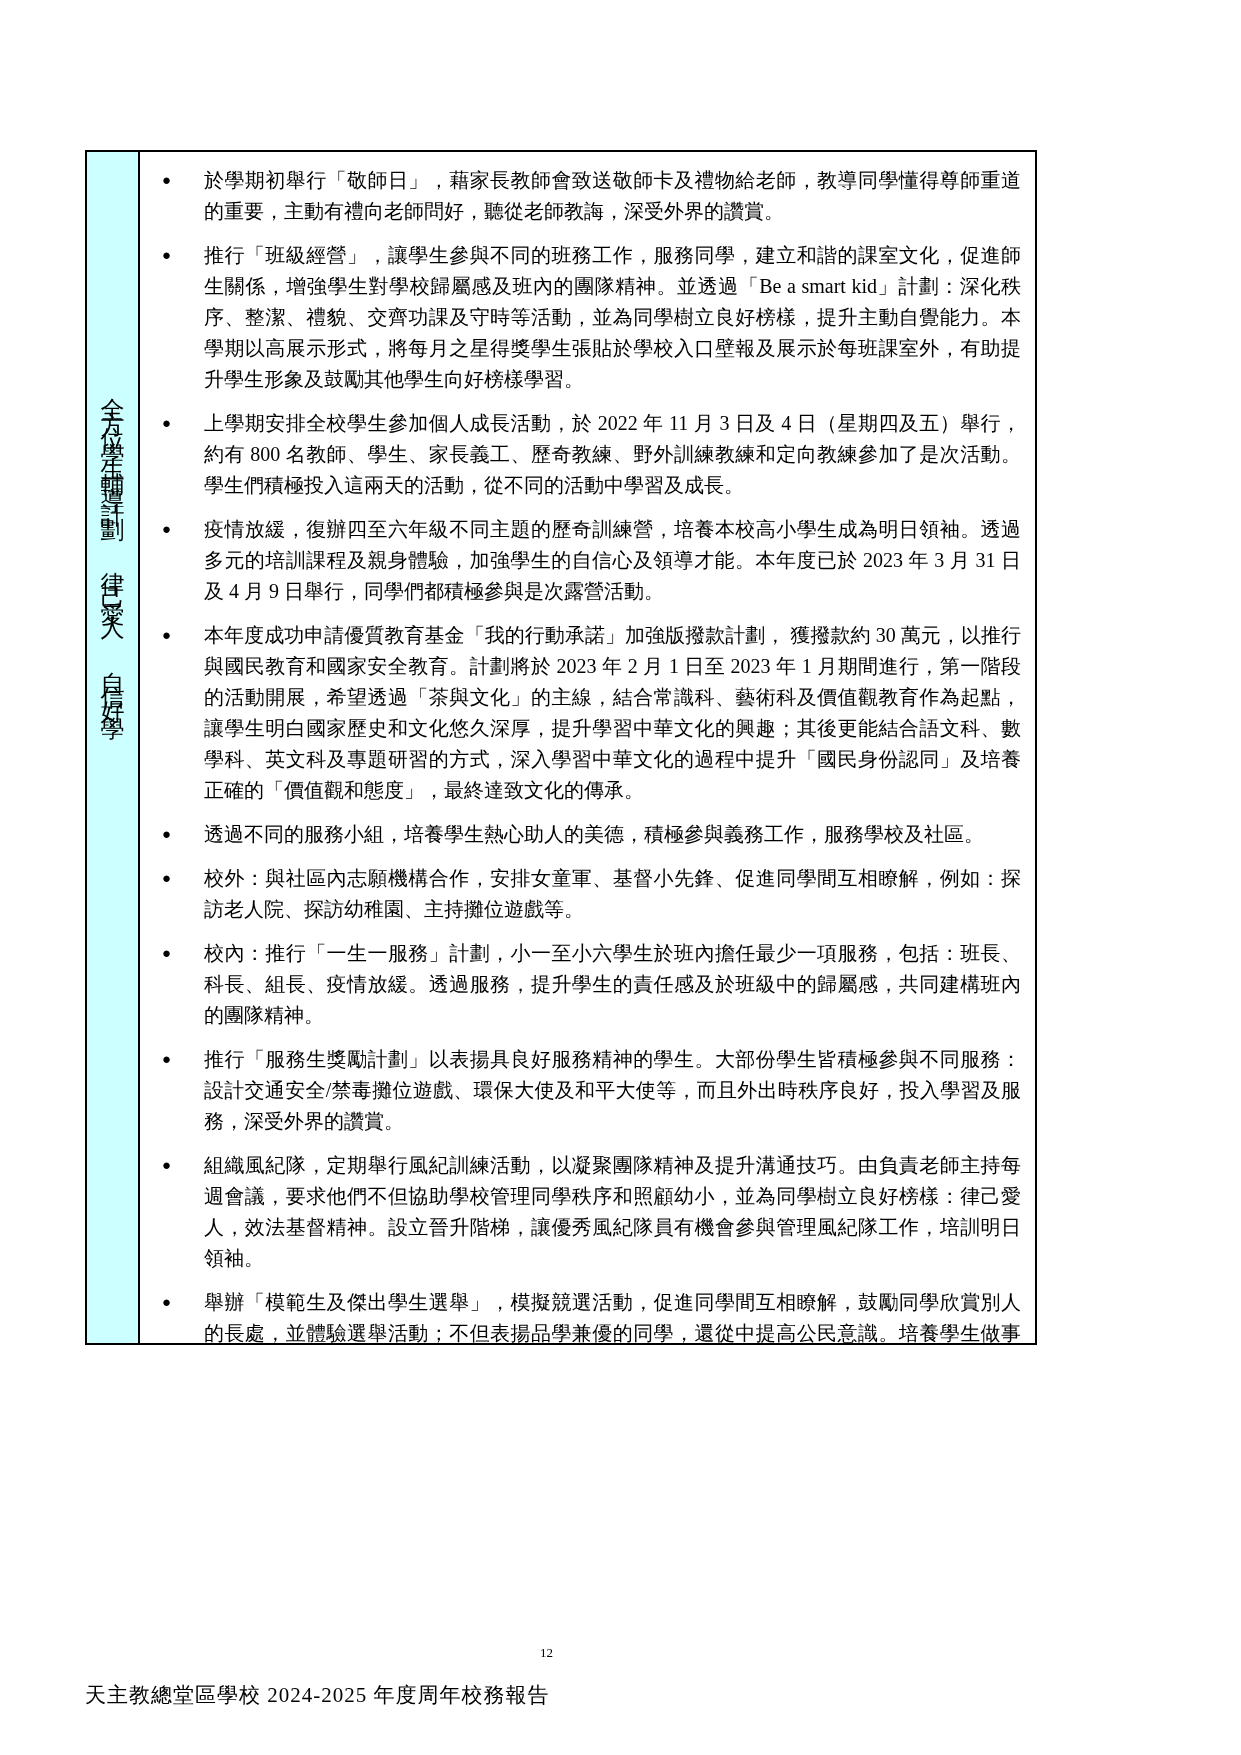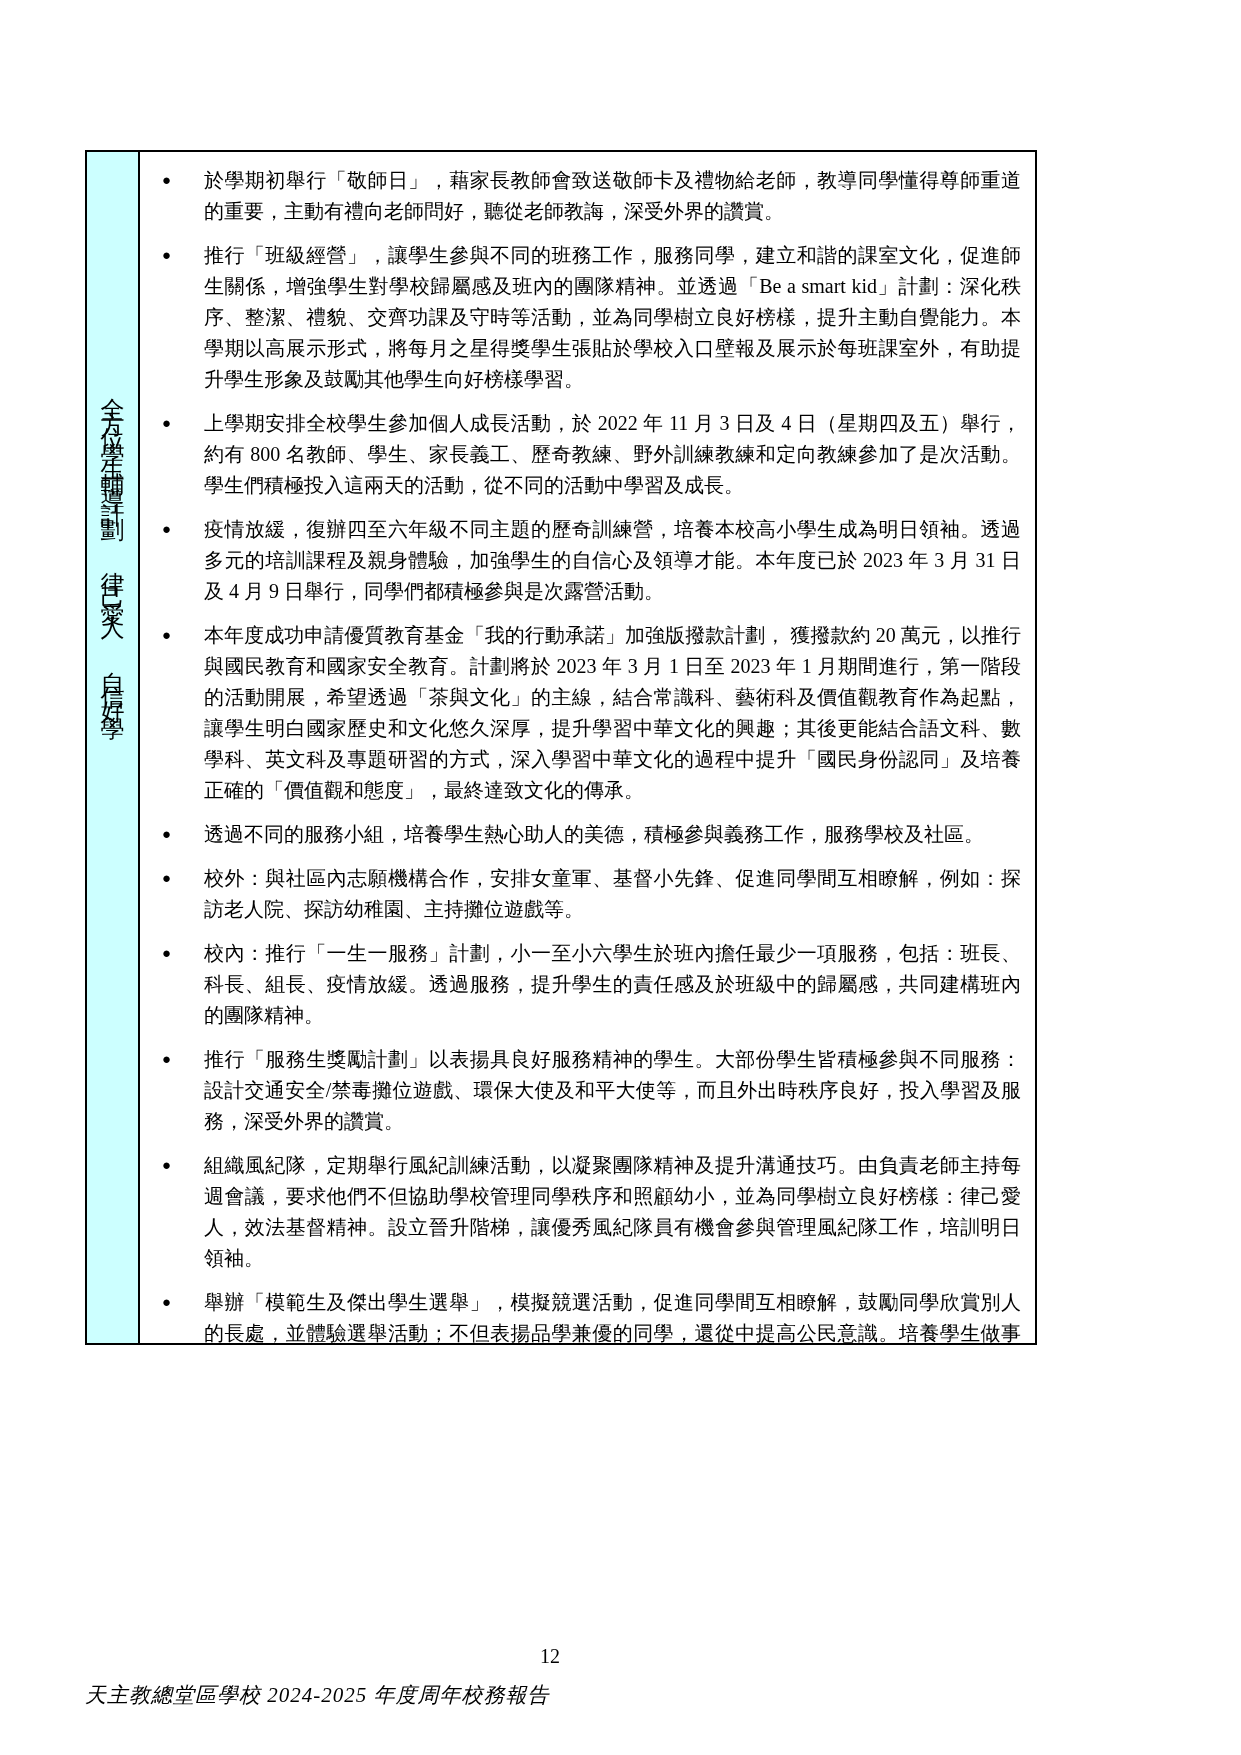--- a/index.html
+++ b/index.html
@@ -67,27 +67,26 @@
   .bullet-text{
     flex:1;
     font-size:20px;
     line-height:31px;
     text-align:justify;
     text-justify:inter-ideograph;
   }
   .page-number{
     position:absolute;
     left:540px;top:1645px;
-    font-size:20px;
+    font-size:13px;
   }
   .footer{
     position:absolute;
     left:85px;top:1681px;
     font-size:21px;
-    font-style:italic;
     letter-spacing:1px;
   }
 </style>
 </head>
 <body>
 
 <div class="doc-table">
   <div class="sidebar">
     <div class="v-text">全方位學生輔導計劃</div>
     <div class="v-text motto">律己愛人，自信好學</div>
@@ -108,21 +107,21 @@
     <div class="bullet-text">上學期安排全校學生參加個人成長活動，於 2022 年 11 月 3 日及 4 日（星期四及五）舉行，約有 800 名教師、學生、家長義工、歷奇教練、野外訓練教練和定向教練參加了是次活動。學生們積極投入這兩天的活動，從不同的活動中學習及成長。</div>
   </div>
 
   <div class="bullet-item">
     <span class="dot">●</span>
     <div class="bullet-text">疫情放緩，復辦四至六年級不同主題的歷奇訓練營，培養本校高小學生成為明日領袖。透過多元的培訓課程及親身體驗，加強學生的自信心及領導才能。本年度已於 2023 年 3 月 31 日及 4 月 9 日舉行，同學們都積極參與是次露營活動。</div>
   </div>
 
   <div class="bullet-item">
     <span class="dot">●</span>
-    <div class="bullet-text">本年度成功申請優質教育基金「我的行動承諾」加強版撥款計劃， 獲撥款約 20 萬元，以推行與國民教育和國家安全教育。計劃將於 2023 年 3 月 1 日至 2023 年 1 月期間進行，第一階段的活動開展，希望透過「茶與文化」的主線，結合常識科、藝術科及價值觀教育作為起點，讓學生明白國家歷史和文化悠久深厚，提升學習中華文化的興趣；其後更能結合語文科、數學科、英文科及專題研習的方式，深入學習中華文化的過程中提升「國民身份認同」及培養正確的「價值觀和態度」，最終達致文化的傳承。</div>
+    <div class="bullet-text">本年度成功申請優質教育基金「我的行動承諾」加強版撥款計劃， 獲撥款約 30 萬元，以推行與國民教育和國家安全教育。計劃將於 2023 年 2 月 1 日至 2023 年 1 月期間進行，第一階段的活動開展，希望透過「茶與文化」的主線，結合常識科、藝術科及價值觀教育作為起點，讓學生明白國家歷史和文化悠久深厚，提升學習中華文化的興趣；其後更能結合語文科、數學科、英文科及專題研習的方式，深入學習中華文化的過程中提升「國民身份認同」及培養正確的「價值觀和態度」，最終達致文化的傳承。</div>
   </div>
 
   <div class="bullet-item">
     <span class="dot">●</span>
     <div class="bullet-text">透過不同的服務小組，培養學生熱心助人的美德，積極參與義務工作，服務學校及社區。</div>
   </div>
 
   <div class="bullet-item">
     <span class="dot">●</span>
     <div class="bullet-text">校外：與社區內志願機構合作，安排女童軍、基督小先鋒、促進同學間互相瞭解，例如：探訪老人院、探訪幼稚園、主持攤位遊戲等。</div>

